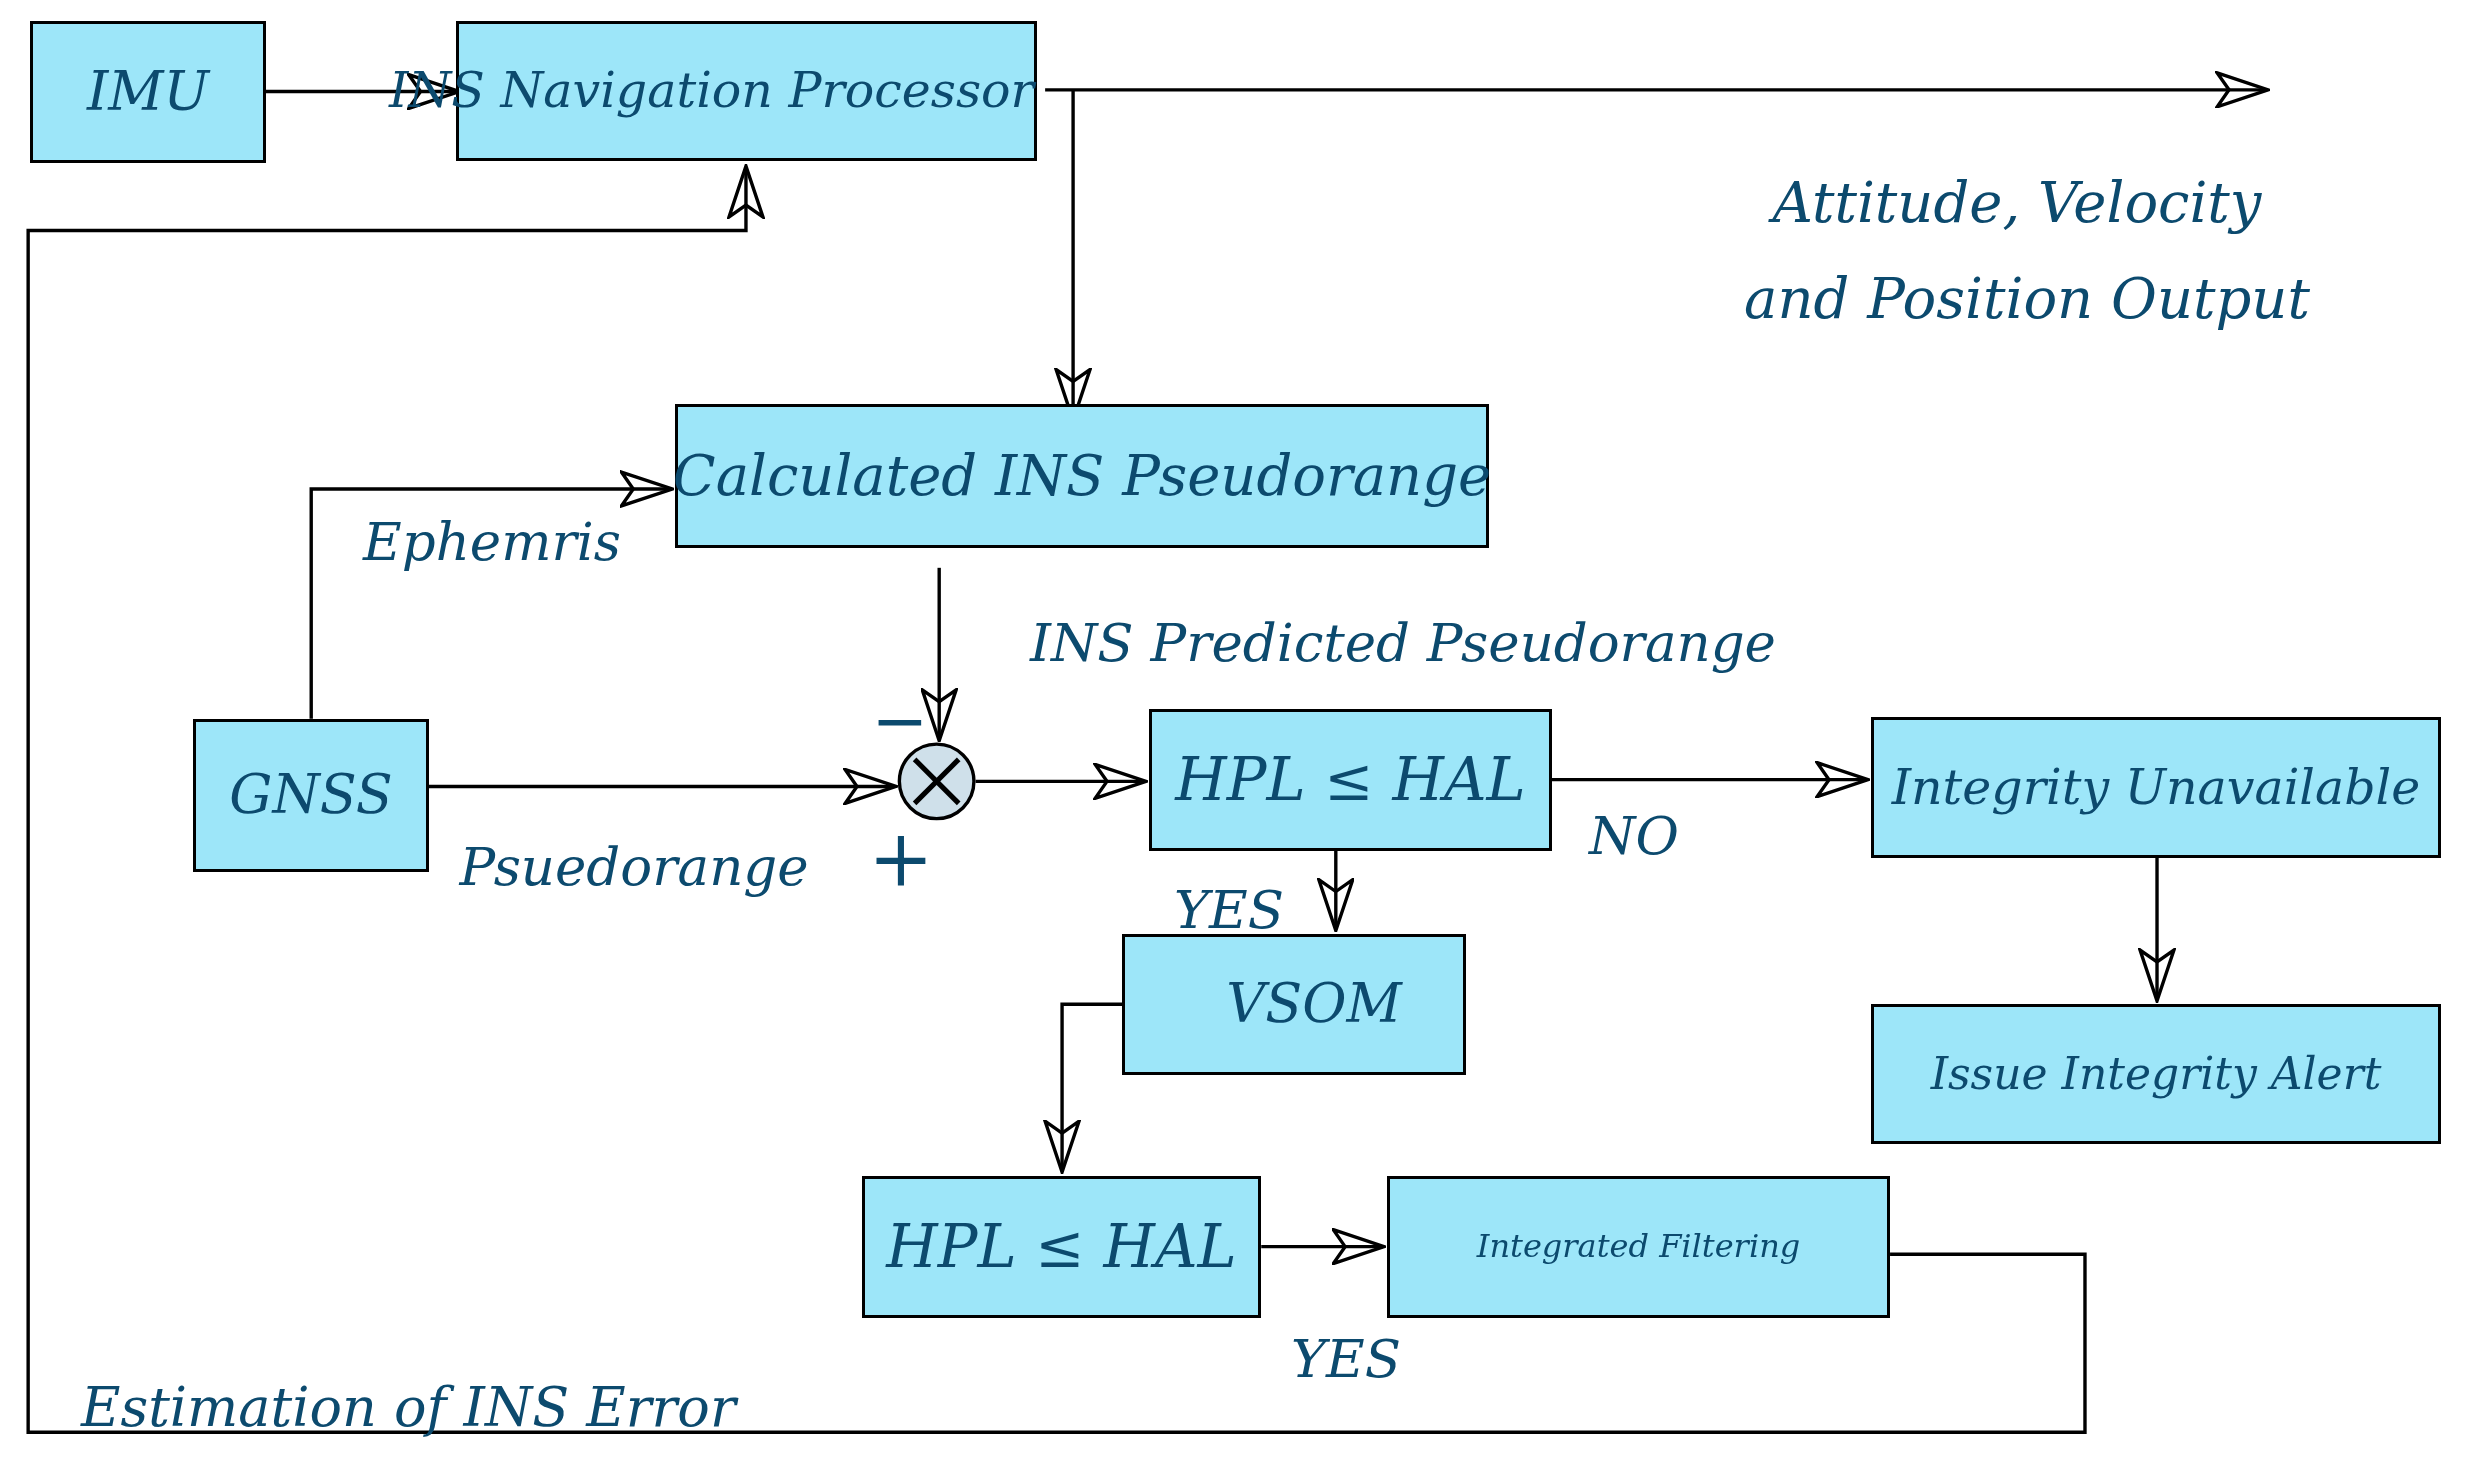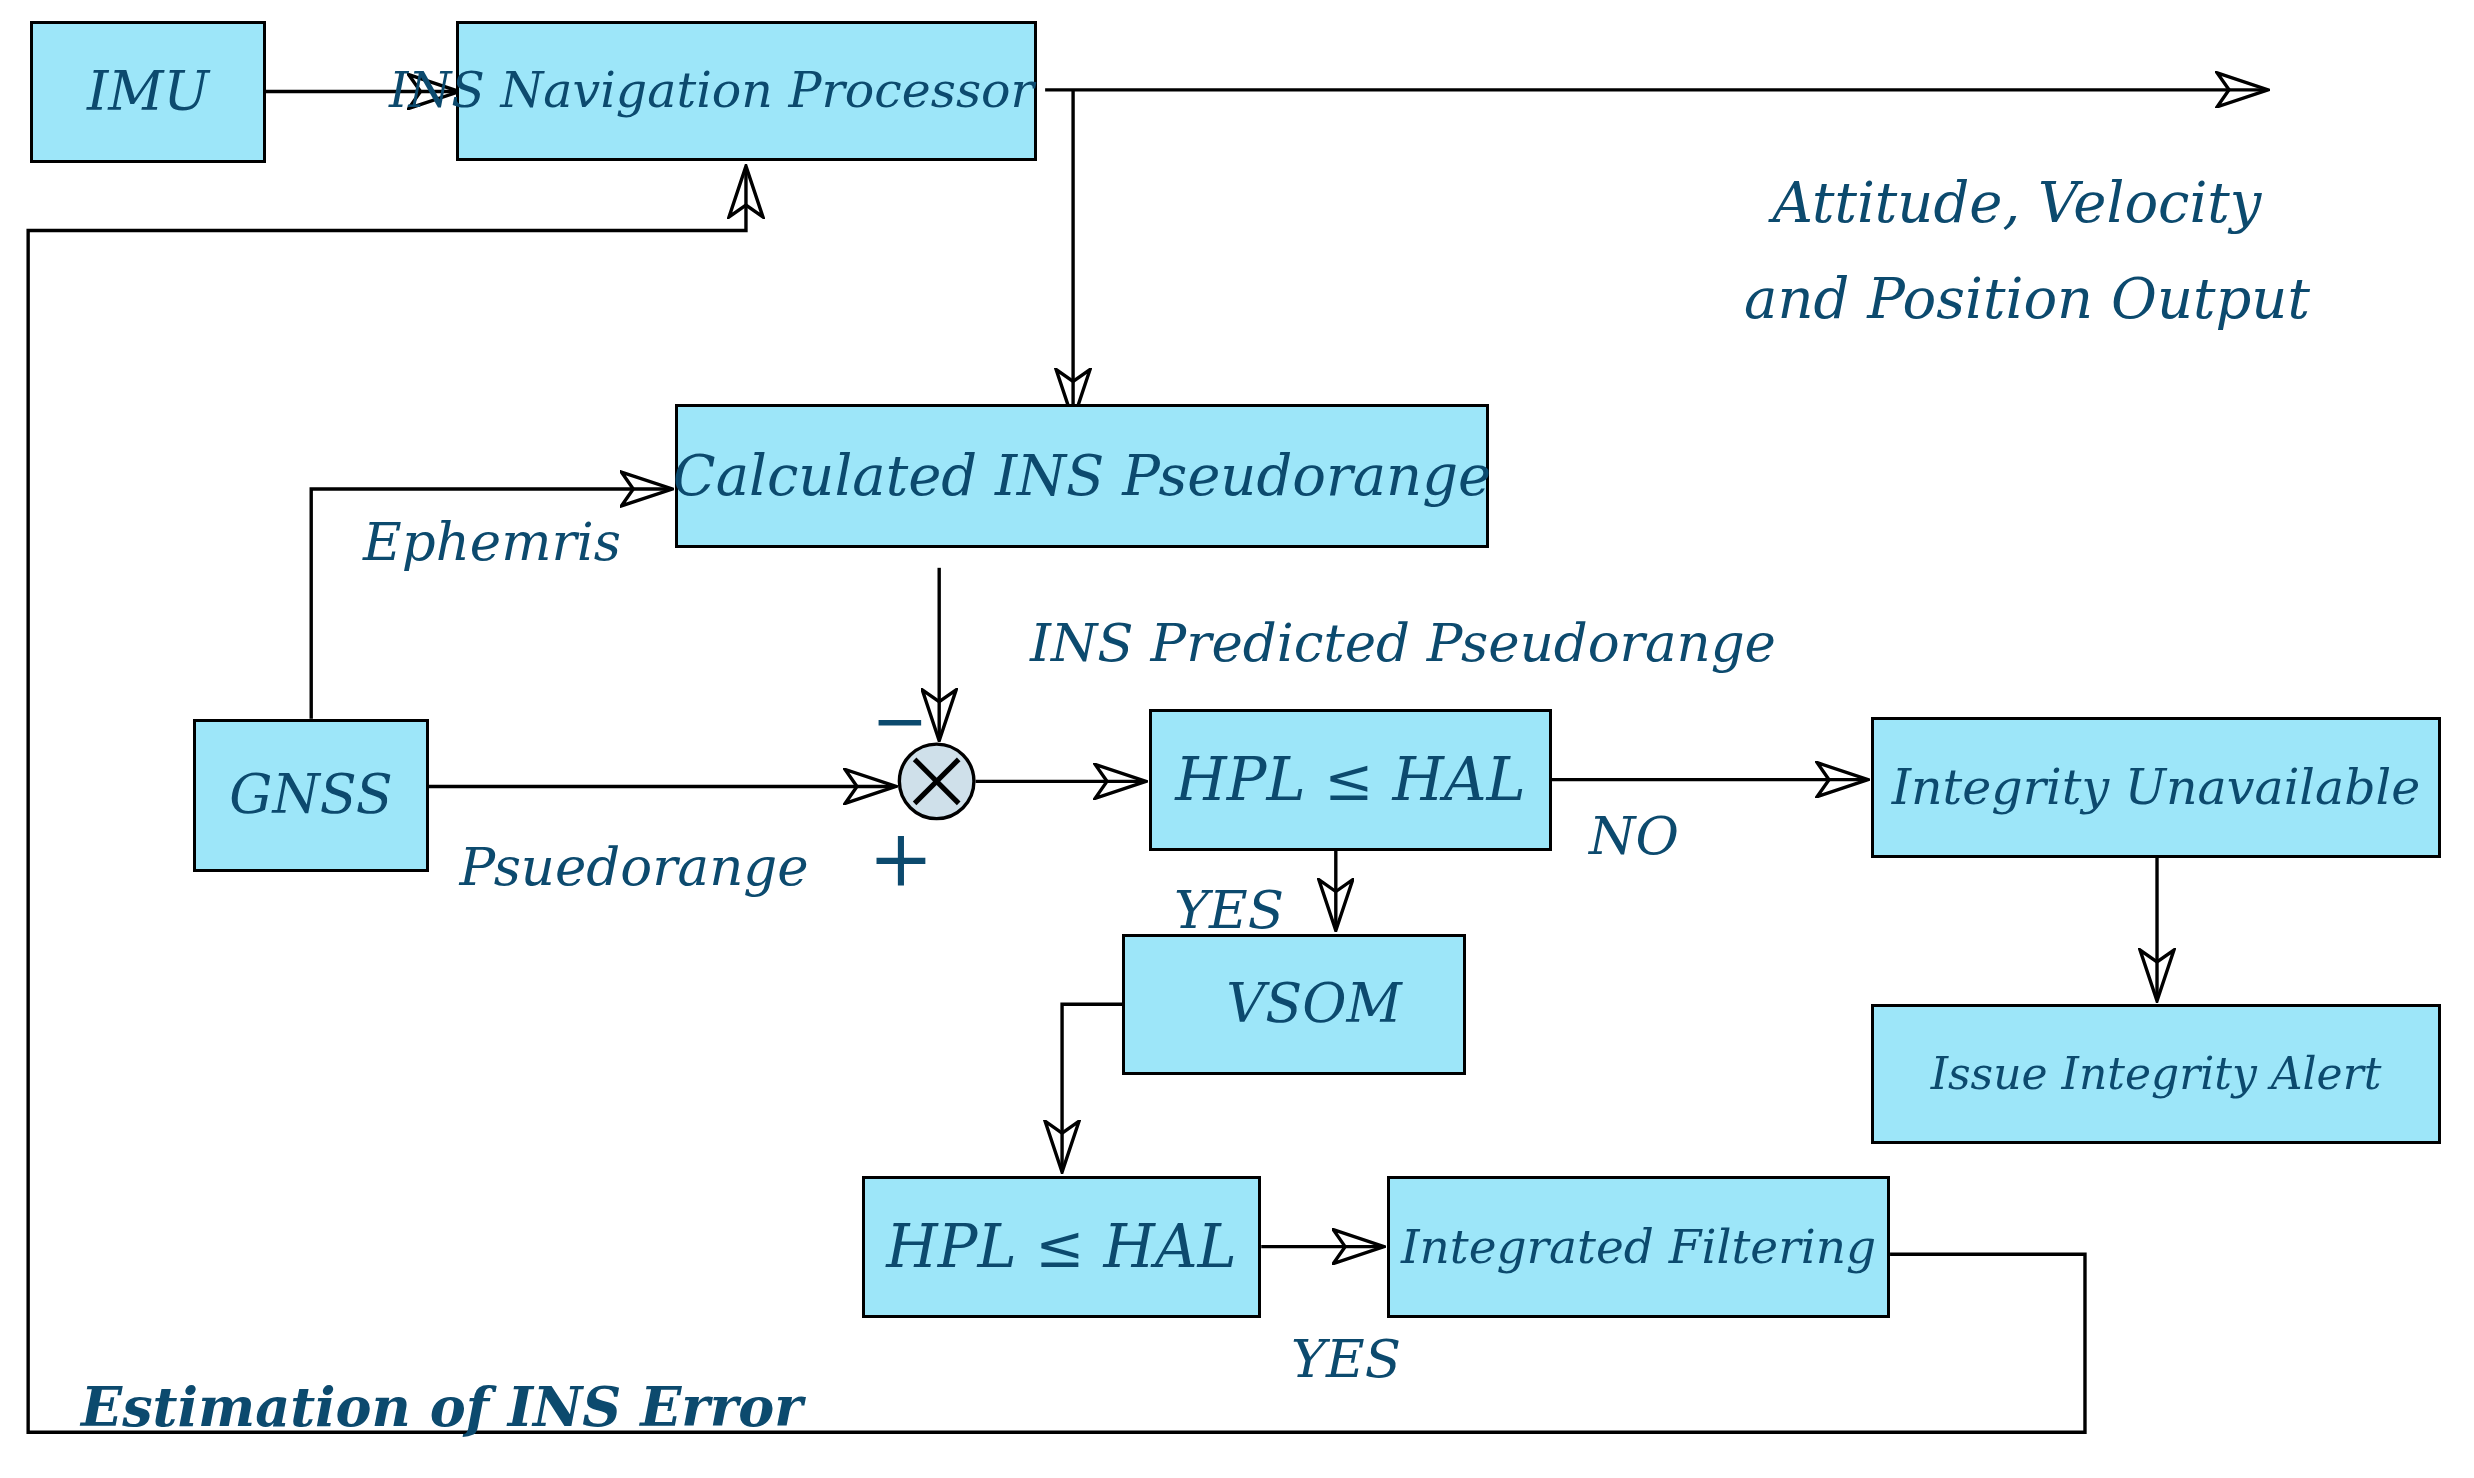--- a/index.html
+++ b/index.html
@@ -32,22 +32,22 @@
     display:flex;align-items:center;justify-content:center;
     text-align:center;
     line-height:1.05;
     white-space:nowrap;
   }
   .lbl{
     position:absolute;
     transform:translate(-50%,-50%);
     white-space:nowrap;
   }
-  .lbl.left-align{transform:translate(0,-50%);font-weight:bold;}
-  .fs56{font-size:47px;} .fs58{font-size:49px;} .fs60{font-size:44px;text-align:center;}
+  .lbl.left-align{transform:translate(0,-50%);}
+  .fs56{font-size:32px;} .fs58{font-size:49px;} .fs60{font-size:44px;text-align:center;}
   .fs62{font-size:53px;} .fs64{font-size:54px;} .fs66{font-size:56px;}
   .fs70{font-size:59px;} .fs80{font-size:68px;font-style:normal;} .fs92{font-size:78px;font-style:normal;}
 </style>
 </head>
 <body>
 
 <div class="canvas">
 
   <svg class="wires" viewBox="0 0 2920 1744" xmlns="http://www.w3.org/2000/svg">
     <defs>

